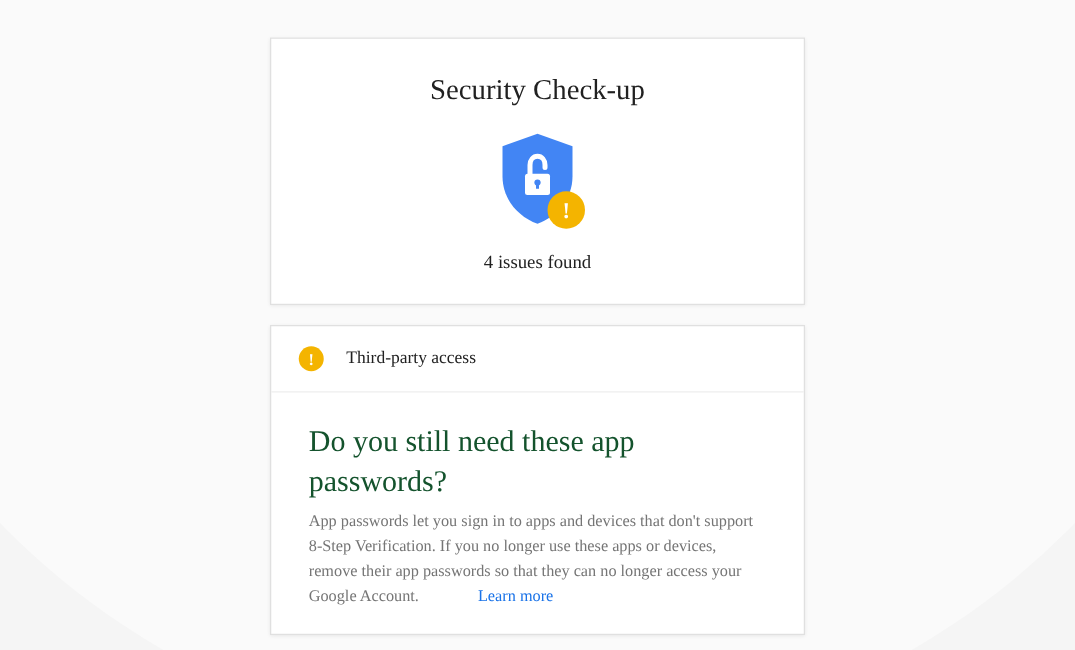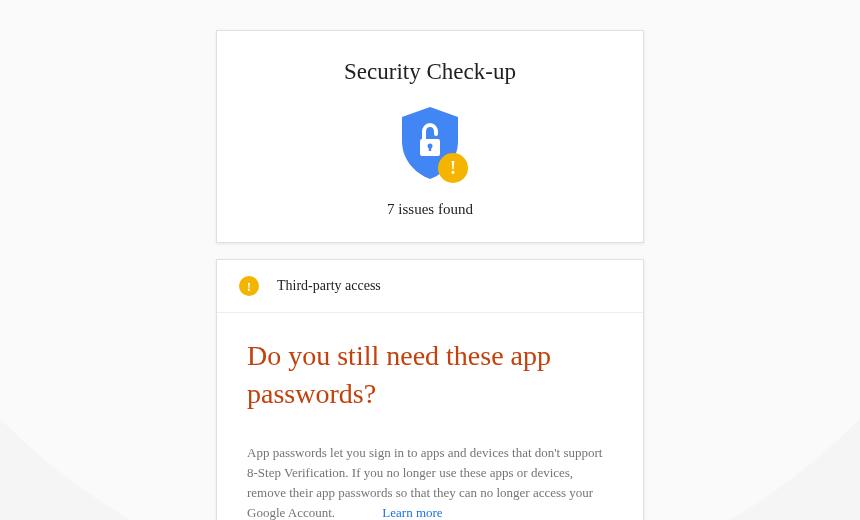--- a/index.html
+++ b/index.html
@@ -107,25 +107,25 @@
     .section-title {
       font-size: 14px;
       color: #212121;
       font-weight: 400;
       text-align: center;
     }
     .section-body {
       padding: 24px 30px 20px;
     }
     .question {
-      font-size: 28px;
+      font-size: 24px;
       font-weight: 400;
-      color: #c2410c;
+      color: #14532d;
       line-height: 1.35;
-      margin-bottom: 30px;
+      margin-bottom: 4px;
     }
     .description {
       font-size: 13px;
       color: #757575;
       line-height: 1.55;
     }
     .learn-more {
       color: #1a73e8;
       text-decoration: none;
       cursor: pointer;
@@ -147,21 +147,21 @@
           <path d="M32 2 L60 12 L60 36 C60 54 48 68 32 74 C16 68 4 54 4 36 L4 12 Z" fill="#4285f4"></path>
           <rect x="22" y="34" width="20" height="17" rx="2" fill="#fff"></rect>
           <path d="M26 34 L26 27 C26 23 28.5 20 32 20 C35.5 20 38 23 38 27 L38 29" stroke="#fff" stroke-width="4" fill="none" stroke-linecap="round"></path>
           <circle cx="32" cy="41" r="2.5" fill="#4285f4"></circle>
           <rect x="30.8" y="41" width="2.4" height="5" fill="#4285f4"></rect>
         </svg>
         <div class="alert-badge">
           <span class="alert-badge-inner">!</span>
         </div>
       </div>
-      <div class="issues-text">7 issues found</div>
+      <div class="issues-text">4 issues found</div>
     </div>
   </div>
 
   <div class="card">
     <div class="section-header">
       <div class="section-icon">
         <span class="section-icon-inner">!</span>
       </div>
       <div class="section-title">Third-party access</div>
     </div>

